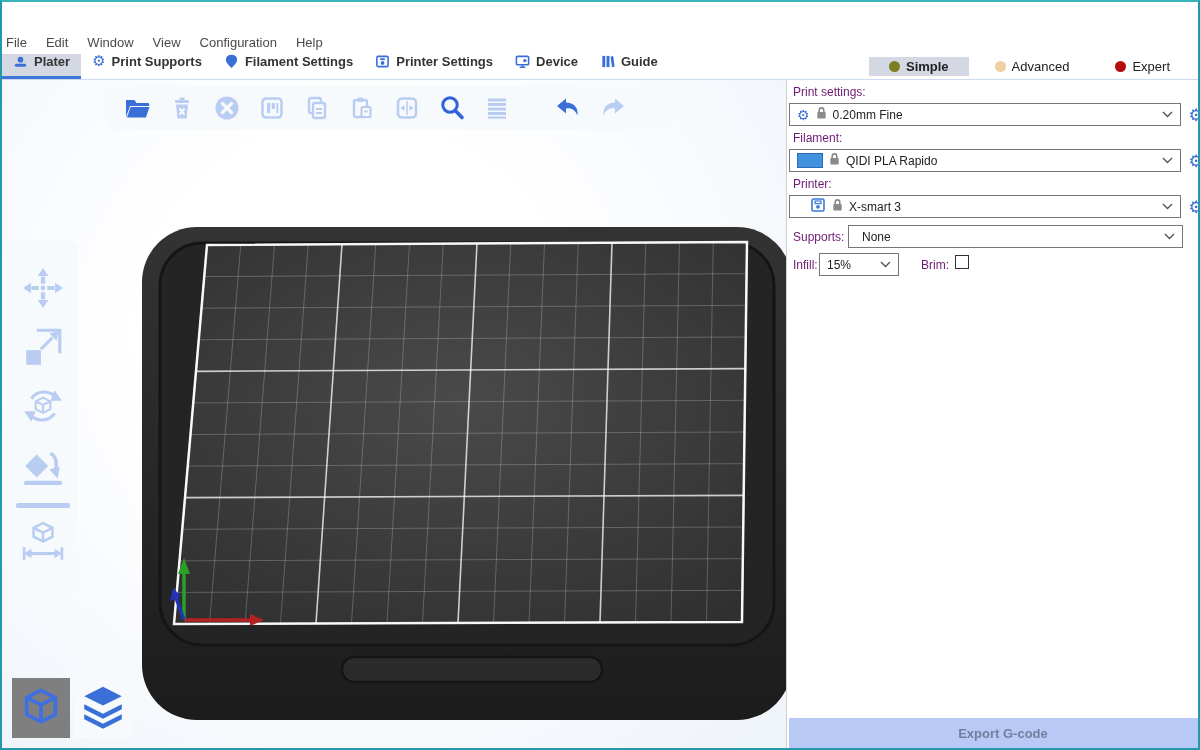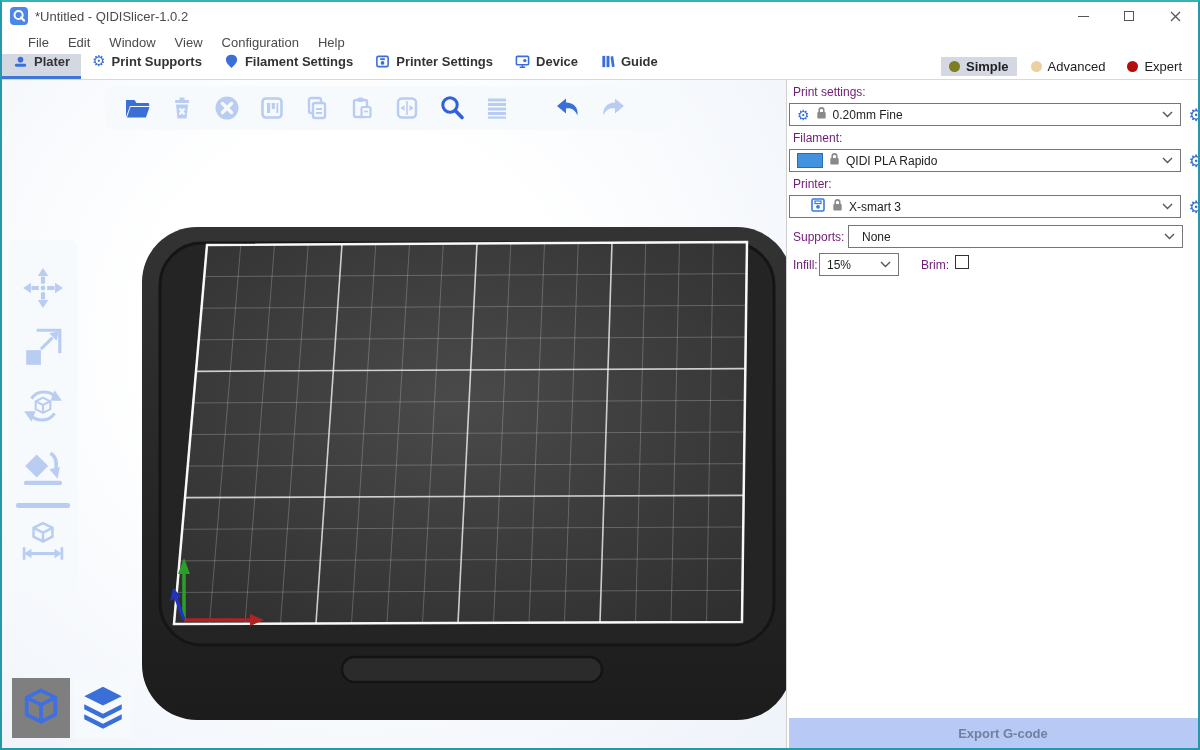--- a/index.html
+++ b/index.html
@@ -10,31 +10,31 @@
   
   .titlebar { position:absolute; left:0; top:0; right:0; height:28px; background:#fff; display:flex; align-items:center; }
   .app-logo { width:18px; height:18px; margin-left:8px; border-radius:4px; background:#4b86e8; display:flex; align-items:center; justify-content:center; }
   .title-text { margin-left:7px; font-size:13px; color:#4a4a4a; }
   .win-controls { margin-left:auto; display:flex; height:100%; }
   .win-btn { width:46px; height:100%; display:flex; align-items:center; justify-content:center; color:#555; }
   .min-glyph { width:11px; height:1px; background:#555; display:block; }
   .max-glyph { width:10px; height:10px; border:1px solid #555; display:block; }
 
   
-  .menubar { position:absolute; left:0; top:28px; right:0; height:24px; background:#fff; display:flex; align-items:center; gap:19px; padding-left:26px; }
+  .menubar { position:absolute; left:0; top:28px; right:0; height:24px; background:#fff; display:flex; align-items:center; gap:19px; padding-left:4px; }
   .menu-item { font-size:13px; color:#4a4a4a; }
 
   
   .tabbar { position:absolute; left:0; top:52px; right:0; height:26px; background:#fff; border-bottom:1px solid #ccd9ee; display:flex; align-items:stretch; }
   .tab { display:flex; align-items:flex-start; gap:6px; padding:0 11px; font-size:13px; font-weight:bold; color:#333; }
   .tab.active { background:#d3d8e2; box-shadow:inset 0 -3px 0 #3f77d9; }
   .tab .ticon { display:flex; align-items:center; }
   .gear-char { color:#3a6fd8; font-family:"DejaVu Sans",sans-serif; font-size:15px; line-height:1; }
   .modes { margin-left:auto; display:flex; align-items:center; gap:6px; padding-right:8px; }
-  .mode { display:flex; align-items:center; gap:6px; padding:2px 8px; font-size:13px; color:#222; }
+  .mode { display:flex; align-items:center; gap:6px; padding:2px 20px; font-size:13px; color:#222; }
   .mode.active { background:#d3d8e2; font-weight:bold; }
   .mode-dot { width:11px; height:11px; border-radius:50%; display:inline-block; }
 
   
   .viewport { position:absolute; left:0; top:78px; width:784px; height:670px;
     background:radial-gradient(ellipse at 45% 38%, #ffffff 35%, #eef3fa 100%); }
   .right-panel { position:absolute; left:784px; top:78px; width:414px; height:670px; background:#fff; border-left:1px solid #cfcfcf; }
 
   
   .top-toolbar { position:absolute; left:103px; top:6px; width:565px; height:44px; background:#f7fafd; border-radius:9px; display:flex; align-items:center; gap:15px; padding:0 17px; }
@@ -62,42 +62,20 @@
   .gear-btn .gear-char { font-size:17px; }
   .combo .gear-char { font-size:14px; }
   .checkbox { position:absolute; width:14px; height:14px; border:1px solid #333; background:#fff; }
   .export-btn { position:absolute; left:2px; top:638px; width:428px; height:30px; background:#b7c9f4; border:none; font-size:13px; font-weight:bold; color:#7280a0; font-family:"Liberation Sans",sans-serif; }
 </style>
 </head>
 <body>
 
 <div class="app">
 
-  <div class="titlebar">
-    <span class="app-logo">
-      <svg width="16" height="16" viewBox="0 0 16 16">
-          <circle cx="7.6" cy="7" r="4.1" fill="none" stroke="#fff" stroke-width="2"></circle>
-          <path d="M10 9.5 L13 12.6" stroke="#fff" stroke-width="2.2" stroke-linecap="round"></path>
-        </svg>
-    </span>
-    <span class="title-text">*Untitled - QIDISlicer-1.0.2</span>
-    <div class="win-controls">
-      <span class="win-btn">
-          <span class="min-glyph"></span>
-        </span>
-      <span class="win-btn">
-          <span class="max-glyph"></span>
-        </span>
-      <span class="win-btn">
-        <svg width="11" height="11" viewBox="0 0 11 11">
-            <path d="M1 1 L10 10 M10 1 L1 10" stroke="#555" stroke-width="1.3"></path>
-          </svg>
-      </span>
-    </div>
-  </div>
 
   <div class="menubar">
     <span class="menu-item">File</span>
     <span class="menu-item">Edit</span>
     <span class="menu-item">Window</span>
     <span class="menu-item">View</span>
     <span class="menu-item">Configuration</span>
     <span class="menu-item">Help</span>
   </div>
 

